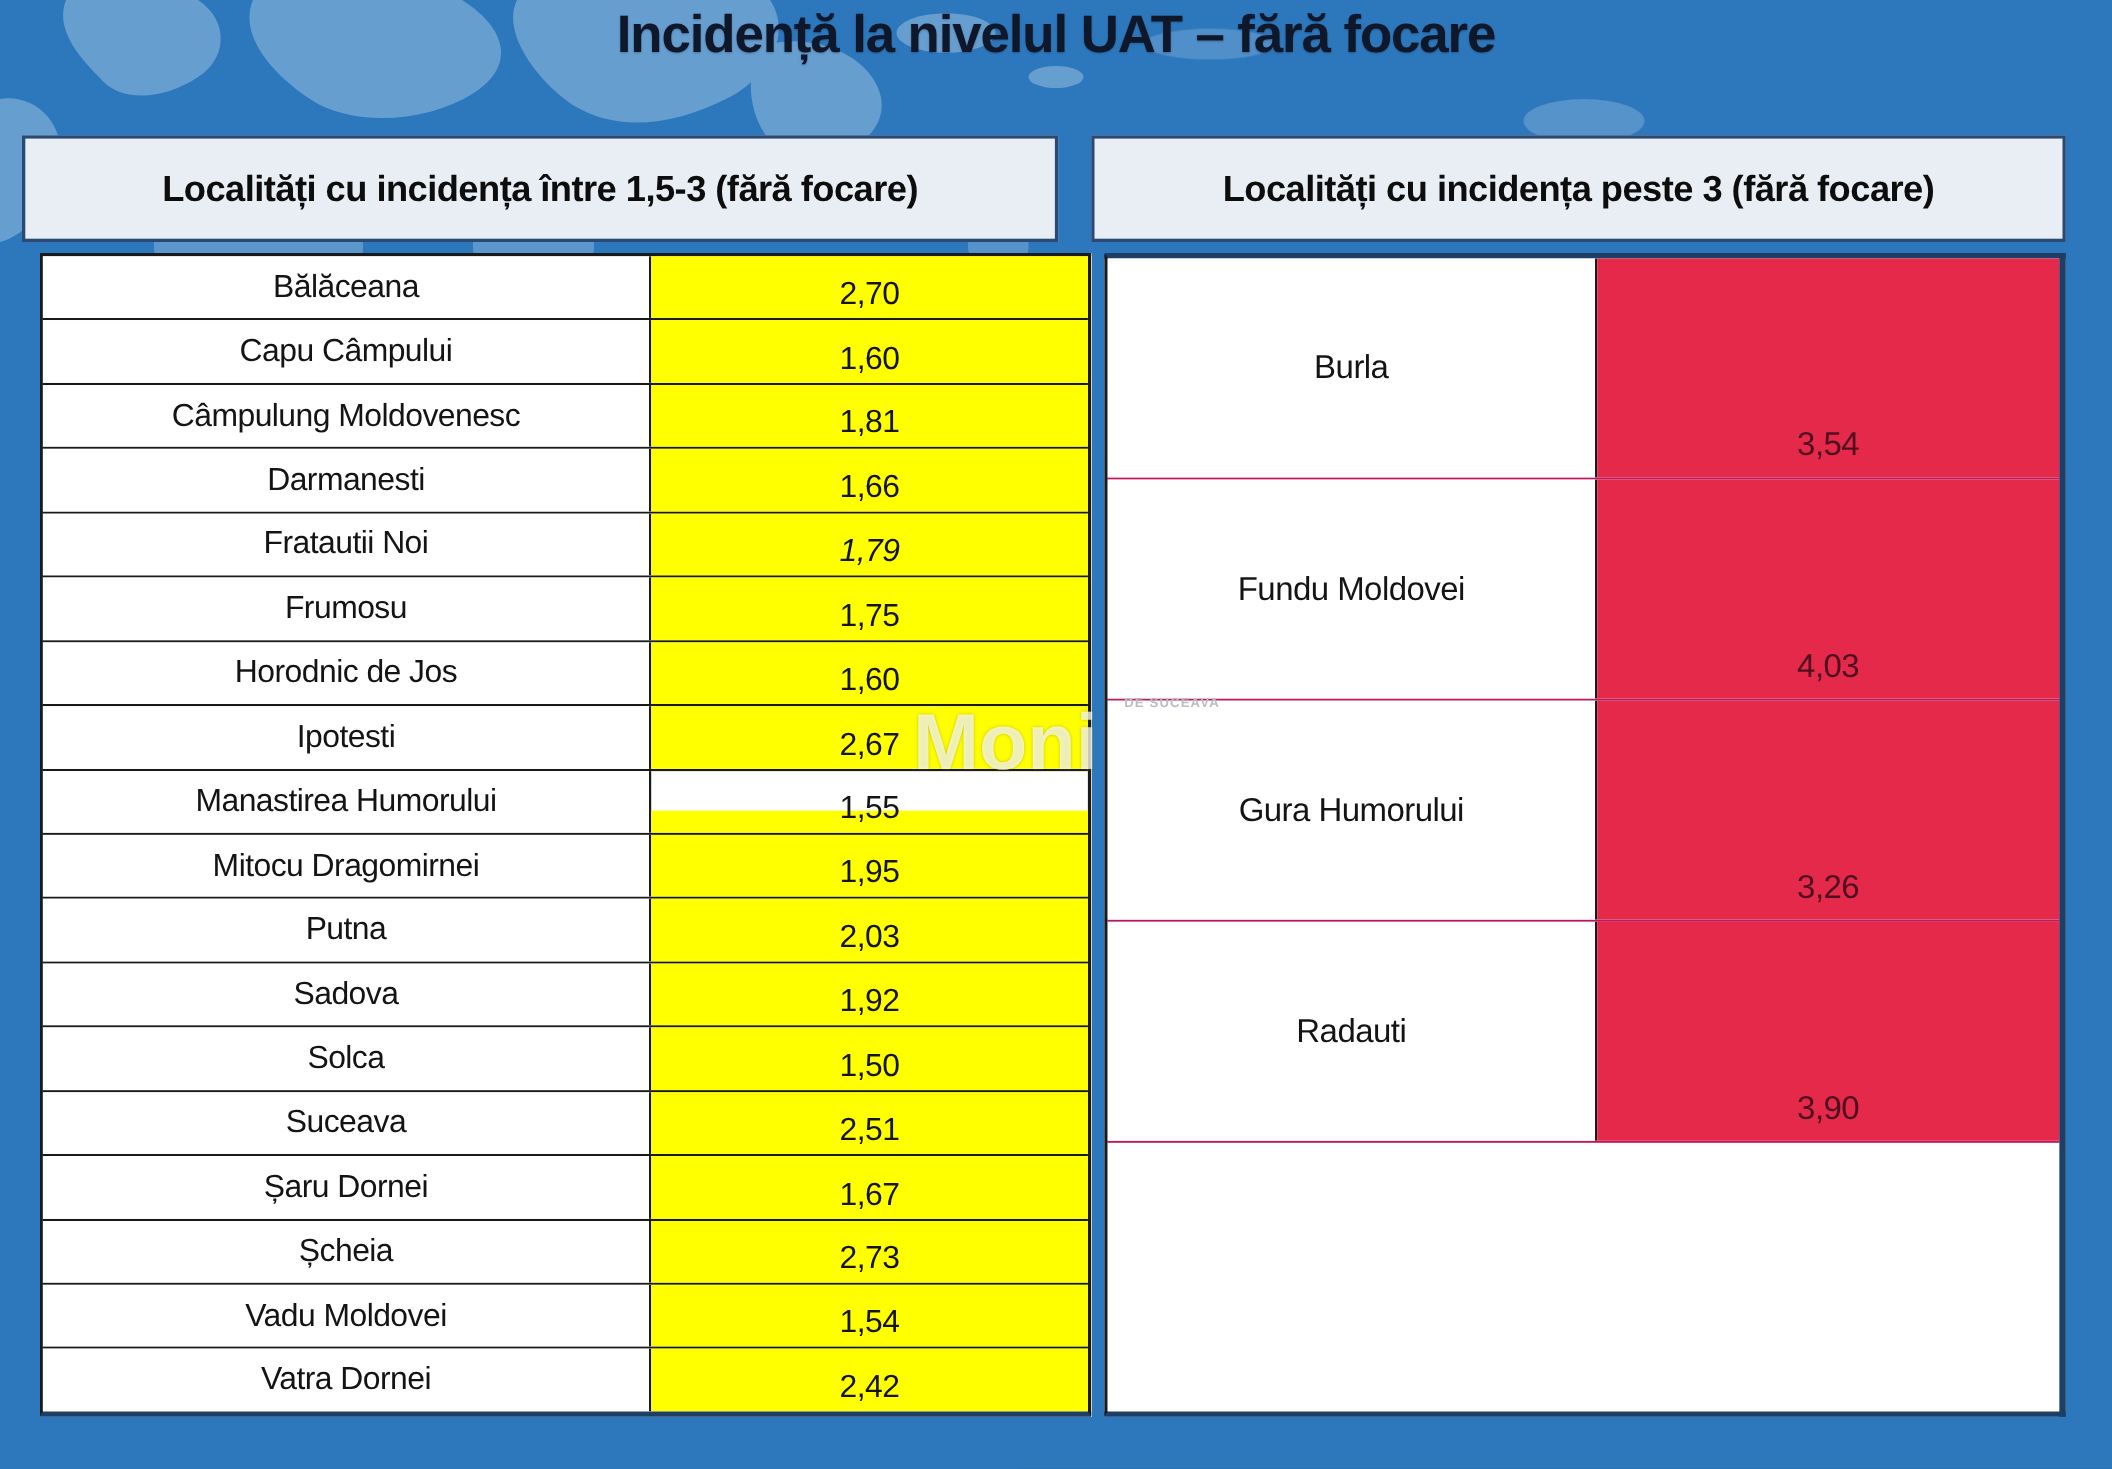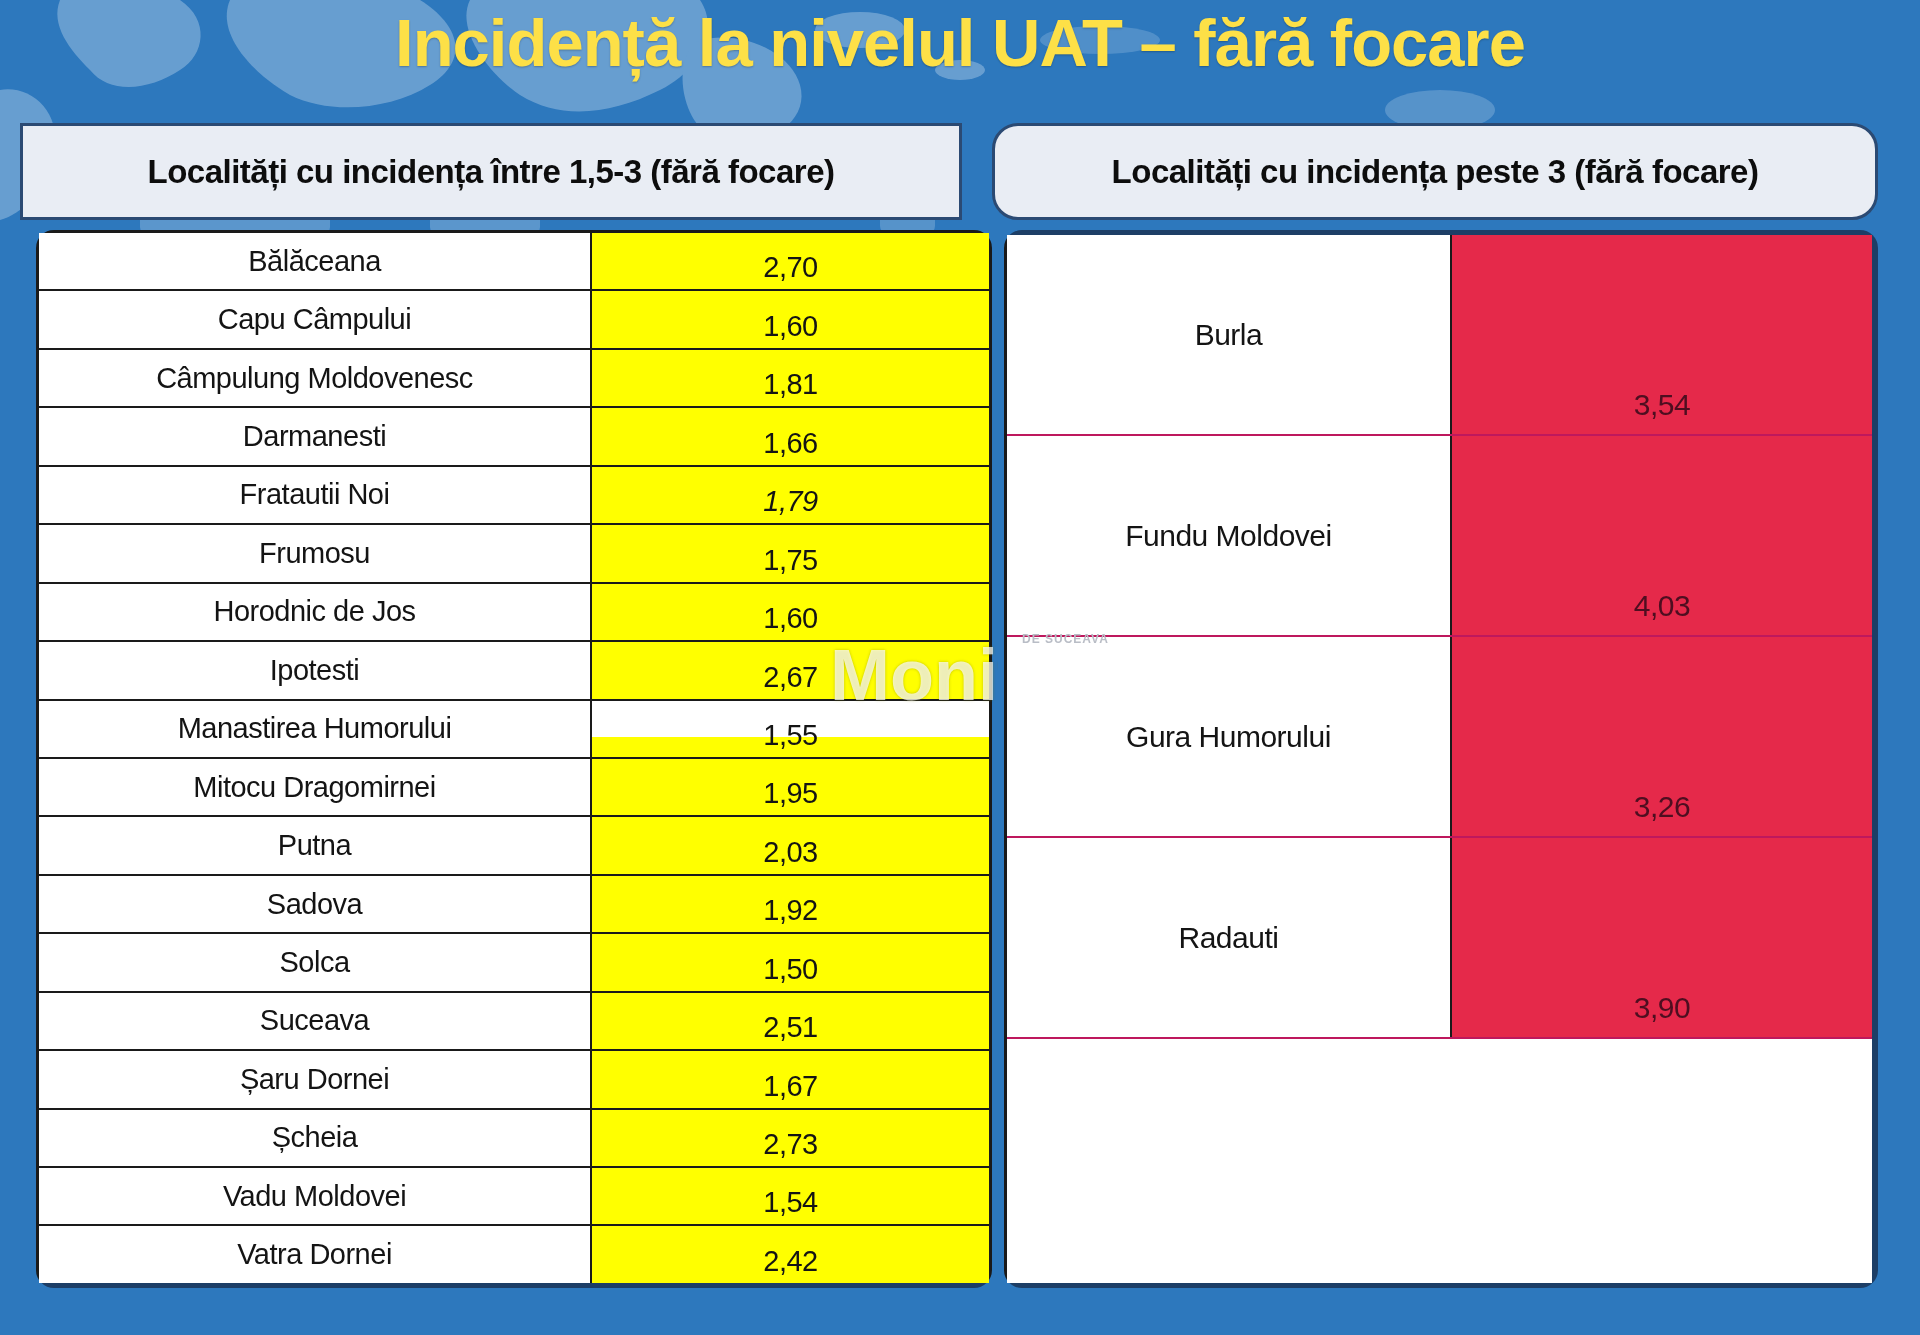--- a/index.html
+++ b/index.html
@@ -7,42 +7,41 @@
     position:relative;
     width:1920px;height:1335px;
     background:#2d78bd;
     overflow:hidden;
     font-family:"Liberation Sans", sans-serif;
   }
   .map-deco{position:absolute;left:0;top:0;pointer-events:none;}
   .title{
     position:absolute;left:0;top:0;width:100%;
     text-align:center;
-    font-size:67px;font-weight:bold;color:#fde047;
+    font-size:48px;font-weight:bold;color:#0f172a;
     letter-spacing:-1px;
     margin:0;padding-top:4px;
     text-shadow:0 1px 2px rgba(0,0,0,0.25);
   }
   .hdr{
     position:absolute;top:123px;height:97px;
     background:#e9edf4;
     border:3px solid #2b4a73;
     box-sizing:border-box;
     display:flex;align-items:center;justify-content:center;
     font-size:33px;font-weight:bold;color:#0d0d0d;
     letter-spacing:-0.5px;
   }
   .hdr-left{left:20px;width:942px;}
-  .hdr-right{left:992px;width:886px;border-radius:26px;}
+  .hdr-right{left:992px;width:886px;}
   .tbl{
     position:absolute;top:230px;height:1058px;
     box-sizing:border-box;
     display:flex;flex-direction:column;
     background:#ffffff;
-    border-radius:18px;
   }
   .tbl-left{
     left:36px;width:956px;
     border:3px solid #1a1a1a;
     border-bottom:5px solid #1d3e66;
   }
   .tbl-right{
     left:1004px;width:874px;
     border:3px solid #1a1a1a;
     border-top:5px solid #1d3e66;

